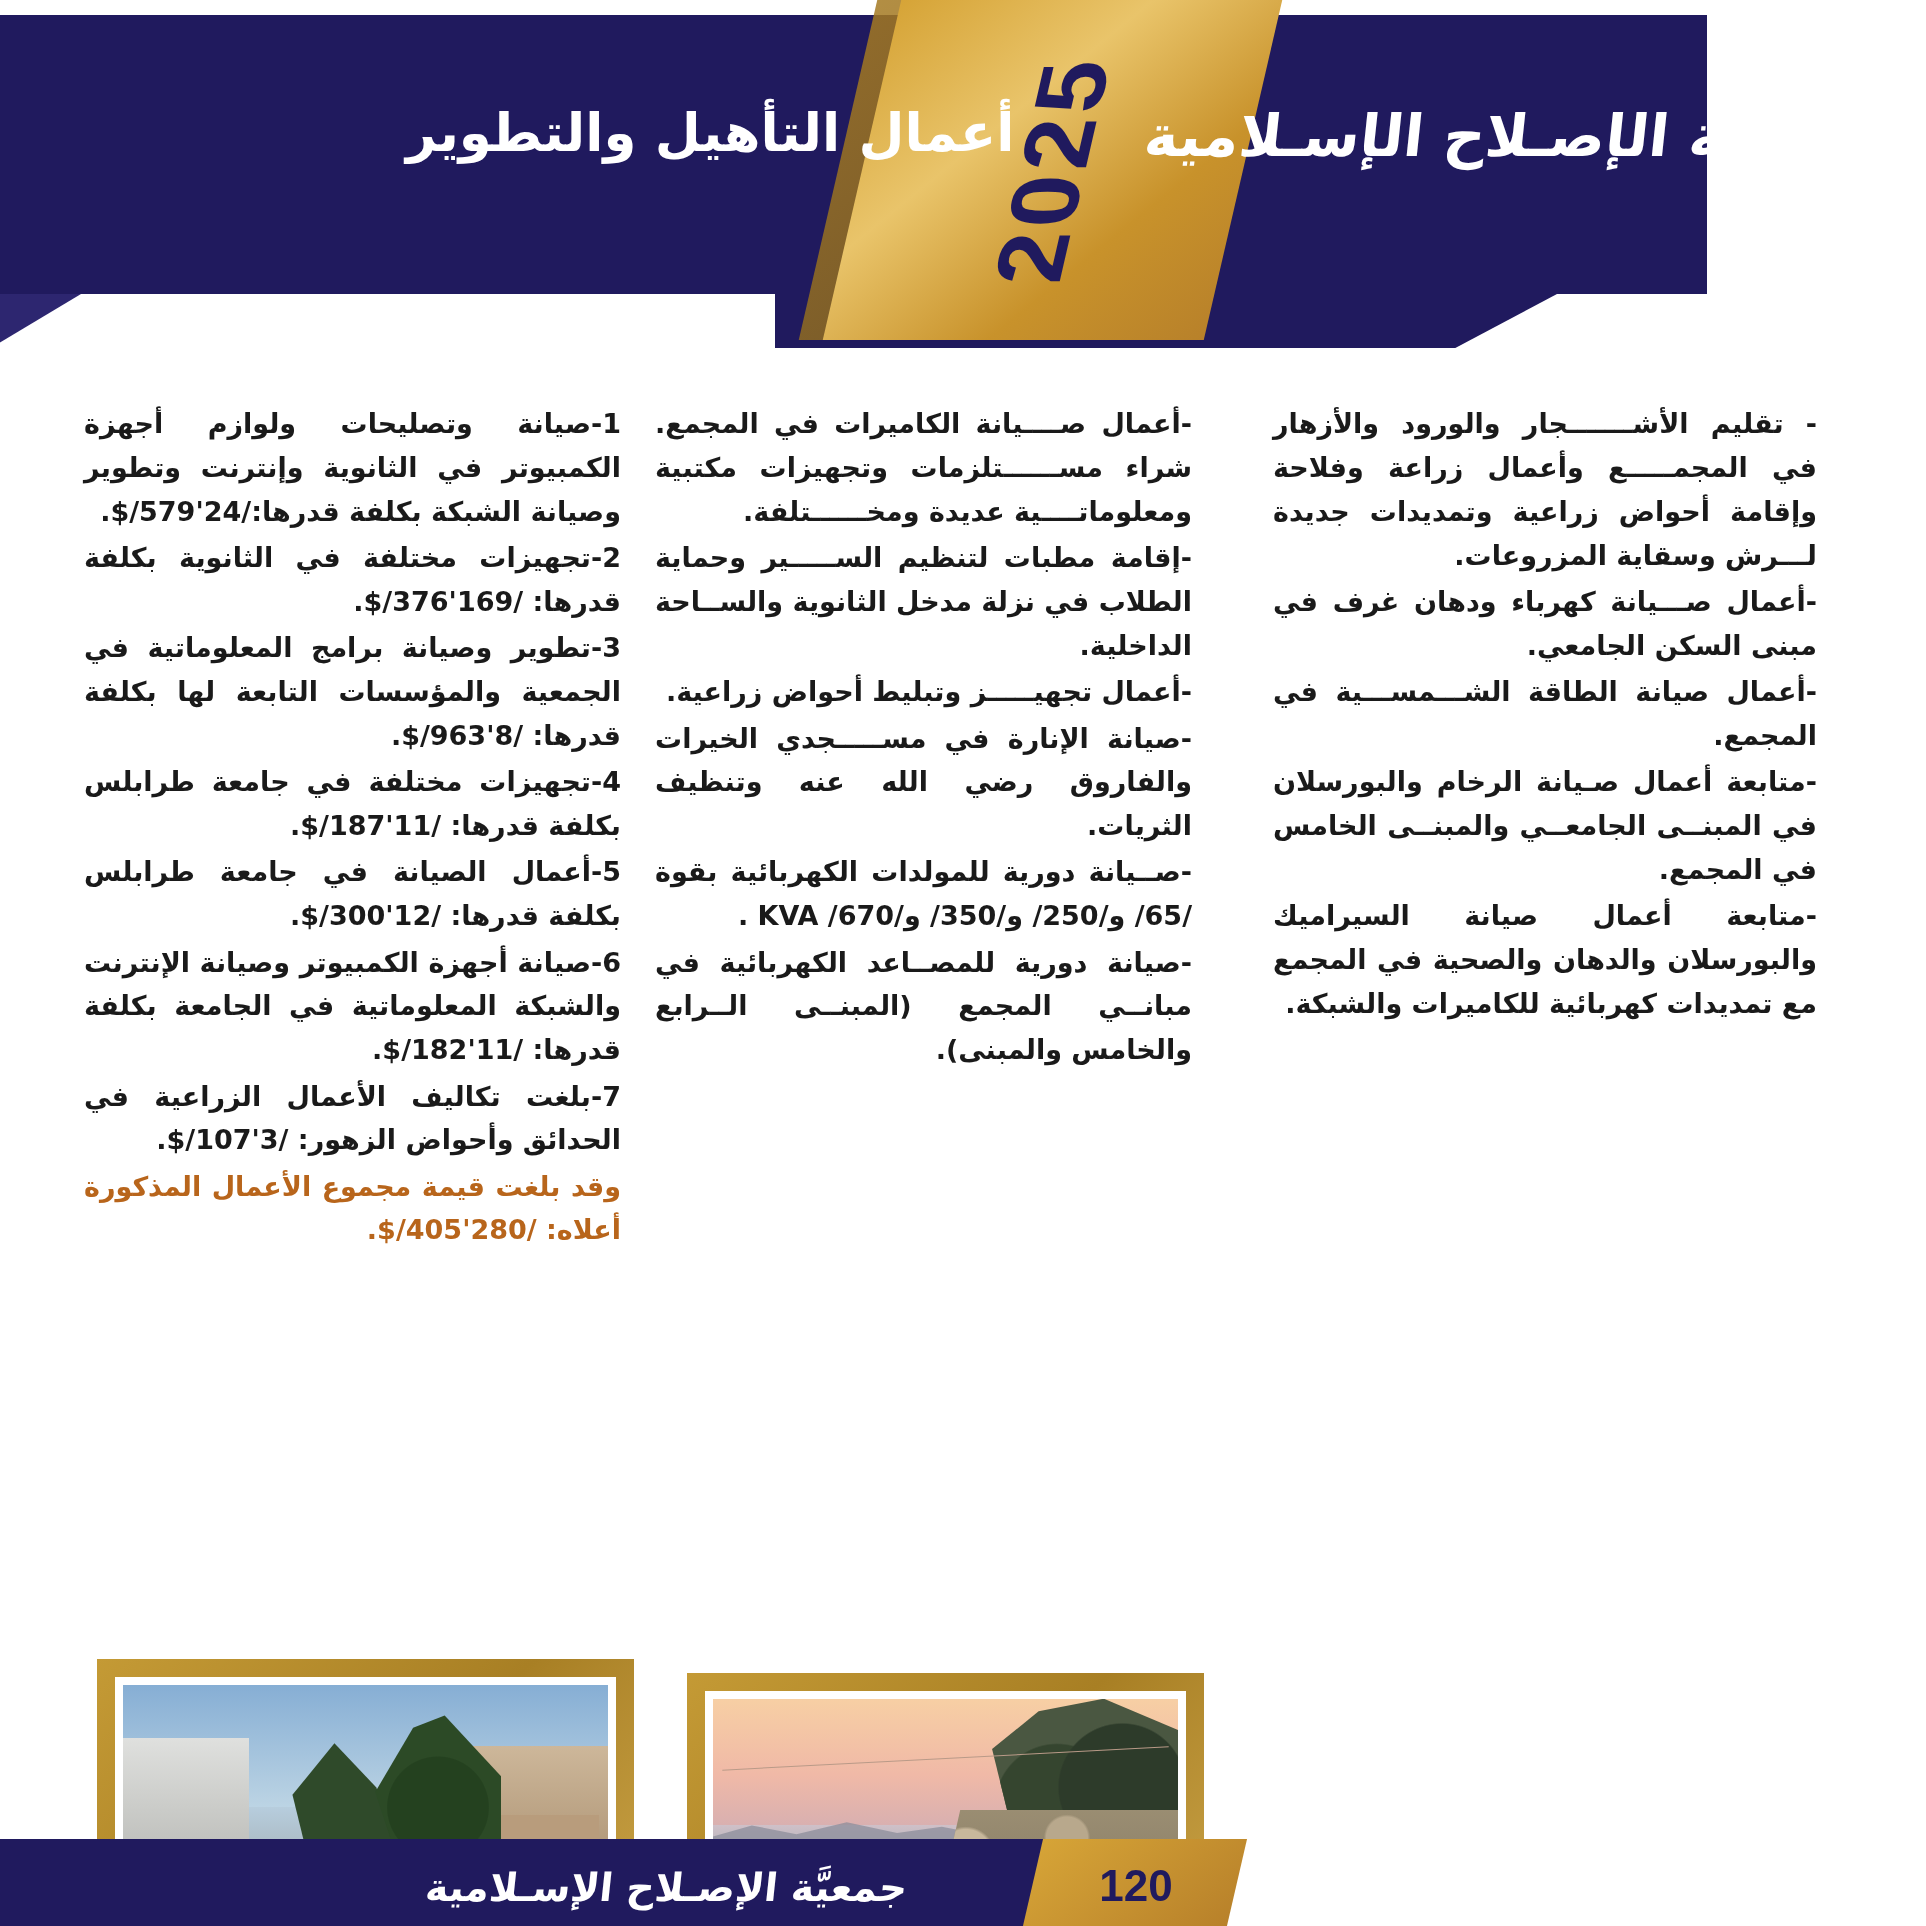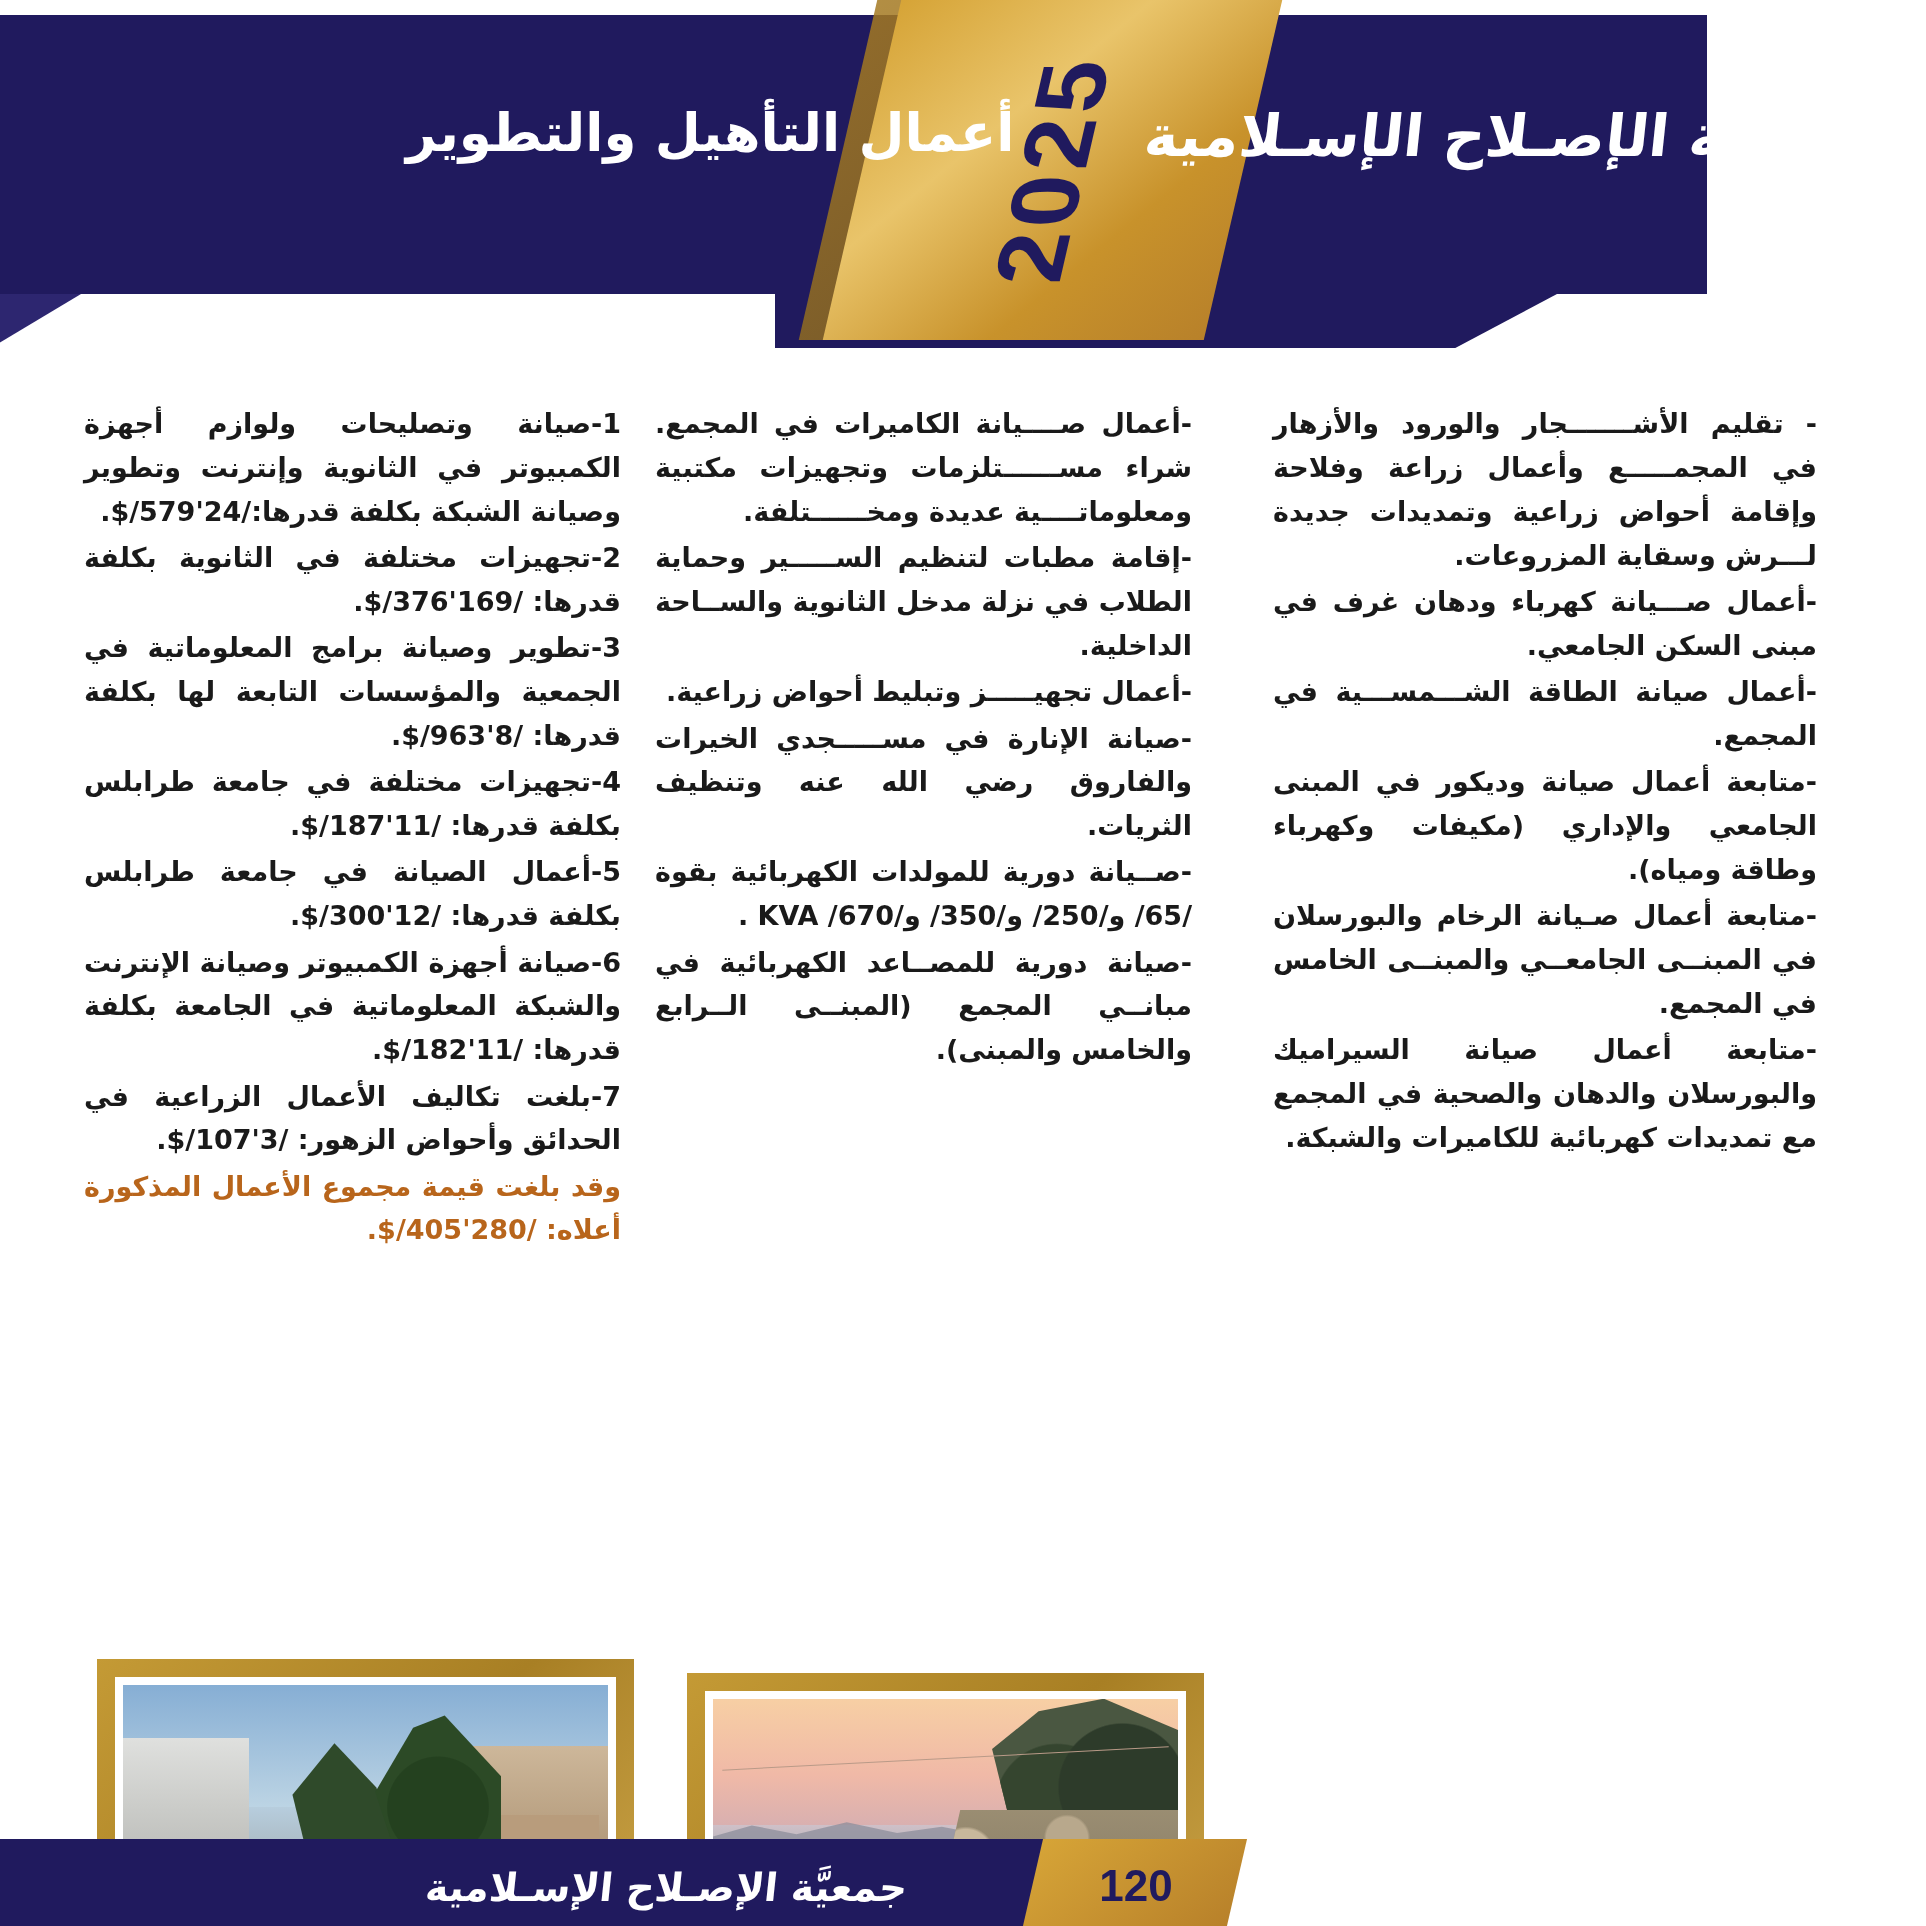--- a/index.html
+++ b/index.html
@@ -269,21 +269,20 @@
     <div>أعمال التأهيل والتطوير</div>
   </div>
 </div>
 
 <div class="content">
 
   <div class="col col-right">
     <p>- تقليم الأشـــــــجار والورود والأزهار في المجمـــــع وأعمال زراعة وفلاحة وإقامة أحواض زراعية وتمديدات جديدة لـــرش وسقاية المزروعات.</p>
     <p>-أعمال صـــيانة كهرباء ودهان غرف في مبنى السكن الجامعي.</p>
     <p>-أعمال صيانة الطاقة الشـــمســـية في المجمع.</p>
-    <p>-متابعة أعمال صيانة وديكور في المبنى الجامعي والإداري (مكيفات وكهرباء وطاقة ومياه).</p>
     <p>-متابعة أعمال صـيانة الرخام والبورسلان في المبنــى الجامعــي والمبنــى الخامس في المجمع.</p>
     <p>-متابعة أعمال صيانة السيراميك والبورسلان والدهان والصحية في المجمع مع تمديدات كهربائية للكاميرات والشبكة.</p>
   </div>
 
   <div class="col col-mid">
     <p>-أعمال صــــيانة الكاميرات في المجمع. شراء مســــــتلزمات وتجهيزات مكتبية ومعلوماتــــية عديدة ومخــــــتلفة.</p>
     <p>-إقامة مطبات لتنظيم الســـــير وحماية الطلاب في نزلة مدخل الثانوية والســاحة الداخلية.</p>
     <p>-أعمال تجهيـــــز وتبليط أحواض زراعية.</p>
     <p>-صيانة الإنارة في مســـــجدي الخيرات والفاروق رضي الله عنه وتنظيف الثريات.</p>
     <p class="num-ltr">-صــيانة دورية للمولدات الكهربائية بقوة /65/ و/250/ و/350/ و/670/ KVA .</p>

